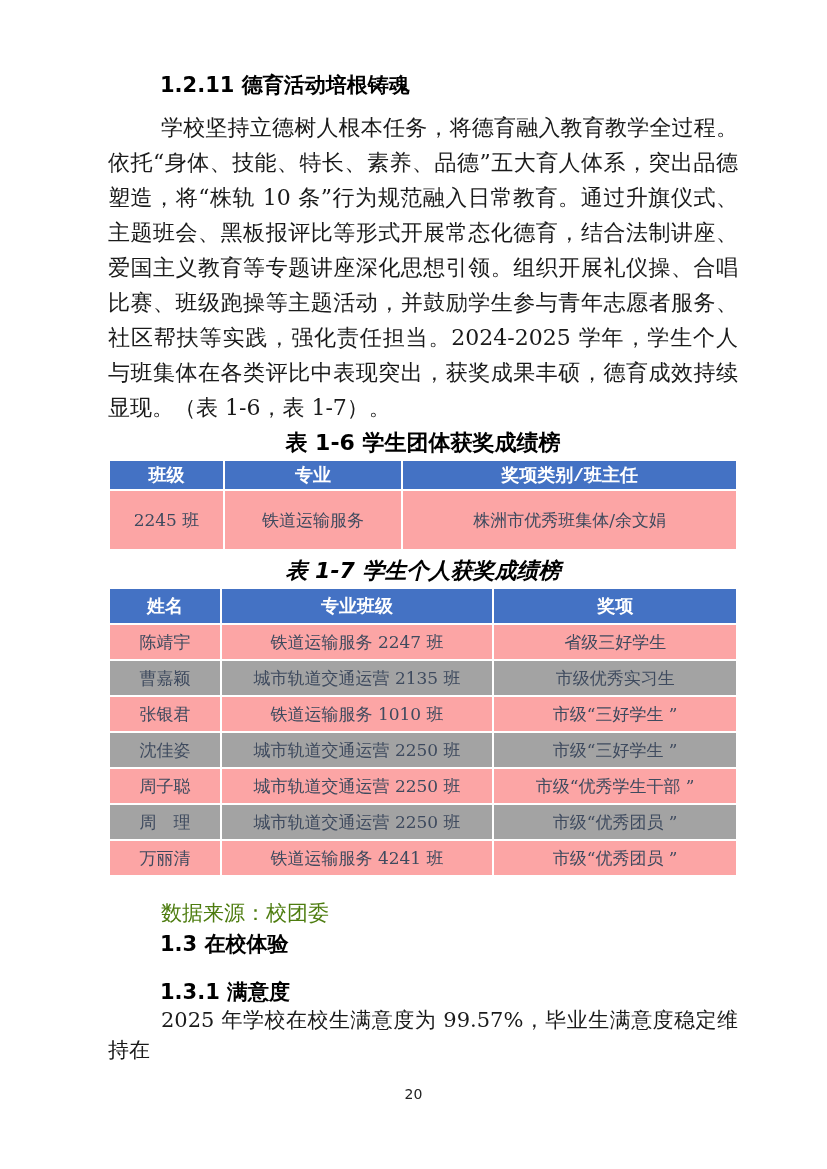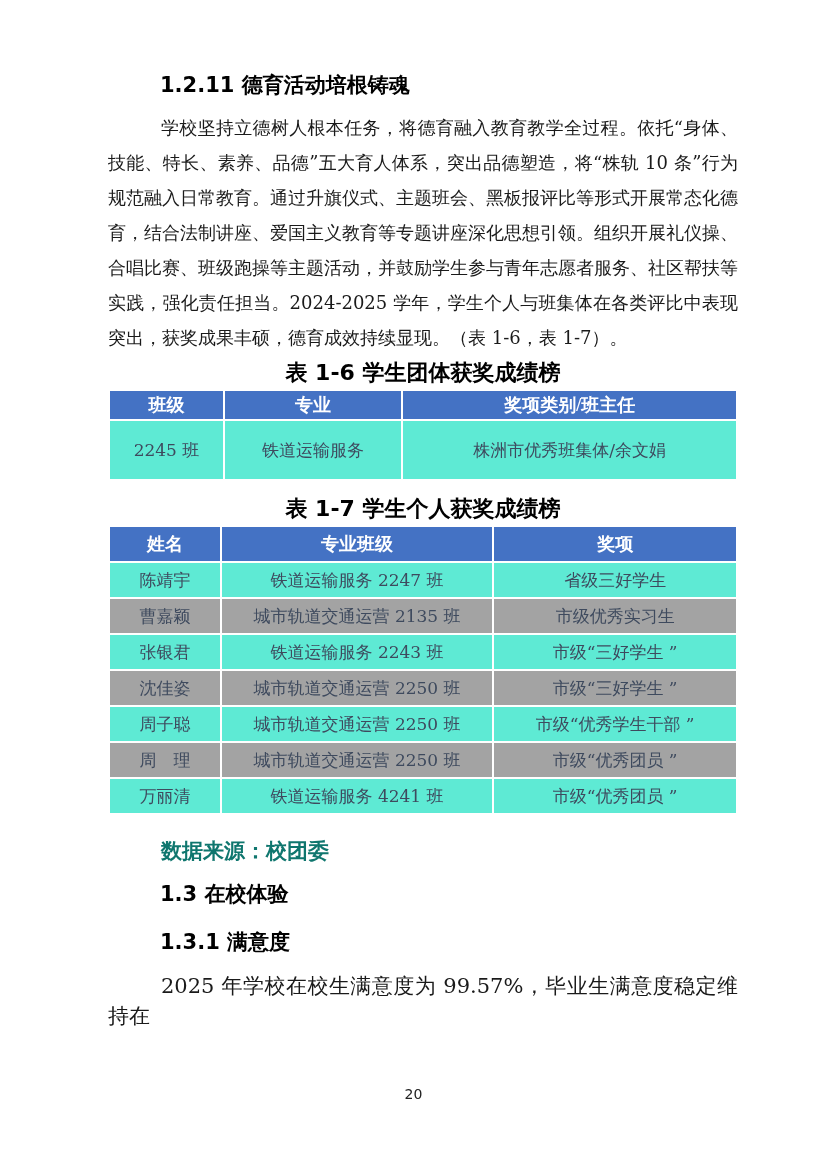--- a/index.html
+++ b/index.html
@@ -20,21 +20,21 @@
   .heading {
     font-family: "DejaVu Sans", "Liberation Sans", sans-serif;
     font-weight: bold;
     font-size: 21px;
     line-height: 26px;
     color: #000;
     margin-left: 52px;
   }
   .body-para {
     margin-top: 12px;
-    font-size: 18px;
+    font-size: 22px;
     line-height: 35px;
     text-align: justify;
     text-indent: 53px;
     color: #1a1a1a;
   }
   .tbl-caption {
     margin-top: 6px;
     text-align: center;
     font-family: "DejaVu Sans", "Liberation Sans", sans-serif;
     font-weight: bold;
@@ -49,46 +49,45 @@
     margin-top: 5px;
   }
   th, td {
     border: 2px solid #ffffff;
     text-align: center;
     vertical-align: middle;
   }
   th {
     background: #4472C4;
     color: #ffffff;
-    font-family: Liberation Serif, serif;
+    font-family: Liberation Mono, monospace;
     font-weight: bold;
     font-size: 18px;
   }
   td {
     font-size: 17px;
     color: #3e4a5e;
   }
   #table-1-6 th { height: 30px; }
   #table-1-6 td { height: 60px; }
   #table-1-7 th { height: 36px; }
   #table-1-7 td { height: 36px; }
-  tr.light td { background: #5eead4; }
+  tr.light td { background: #fca5a5; }
   tr.dark  td { background: #a3a3a3; text-align: center; }
   .data-source {
     margin-top: 22px;
     padding-left: 53px;
     font-size: 21px;
     line-height: 28px;
-    color: #0f766e;
-    font-weight: bold;
-  }
-  .h-13  { margin-top: 16px; }
+    color: #4d7c0f;
+  }
+  .h-13  { margin-top: 4px; }
   .h-131 { margin-top: 22px; }
   .para-131 {
-    margin-top: 16px;
+    margin-top: 0;
     font-size: 21px;
     line-height: 30px;
     text-indent: 53px;
     text-align: justify;
     color: #1a1a1a;
   }
   .page-number {
     position: absolute;
     left: 0;
     right: 0;
@@ -125,21 +124,21 @@
     </thead>
     <tbody>
         <tr class="light">
           <td>2245 班</td>
           <td>铁道运输服务</td>
           <td>株洲市优秀班集体/余文娟</td>
         </tr>
       </tbody>
   </table>
 
-  <div class="tbl-caption" style="margin-top:16px;">表 1-7 学生个人获奖成绩榜</div>
+  <div class="tbl-caption" style="margin-top:8px;font-style:italic;">表 1-7 学生个人获奖成绩榜</div>
 
   <table id="table-1-7">
     <colgroup>
       <col style="width:17.8%">
       <col style="width:43.4%">
       <col style="width:38.8%">
     </colgroup>
     <thead>
       <tr>
           <th>姓名</th>
@@ -153,21 +152,21 @@
           <td>铁道运输服务 2247 班</td>
           <td>省级三好学生</td>
         </tr>
         <tr class="dark">
           <td>曹嘉颖</td>
           <td>城市轨道交通运营 2135 班</td>
           <td>市级优秀实习生</td>
         </tr>
         <tr class="light">
           <td>张银君</td>
-          <td>铁道运输服务 2243 班</td>
+          <td>铁道运输服务 1010 班</td>
           <td>市级“三好学生 ”</td>
         </tr>
         <tr class="dark">
           <td>沈佳姿</td>
           <td>城市轨道交通运营 2250 班</td>
           <td>市级“三好学生 ”</td>
         </tr>
         <tr class="light">
           <td>周子聪</td>
           <td>城市轨道交通运营 2250 班</td>

